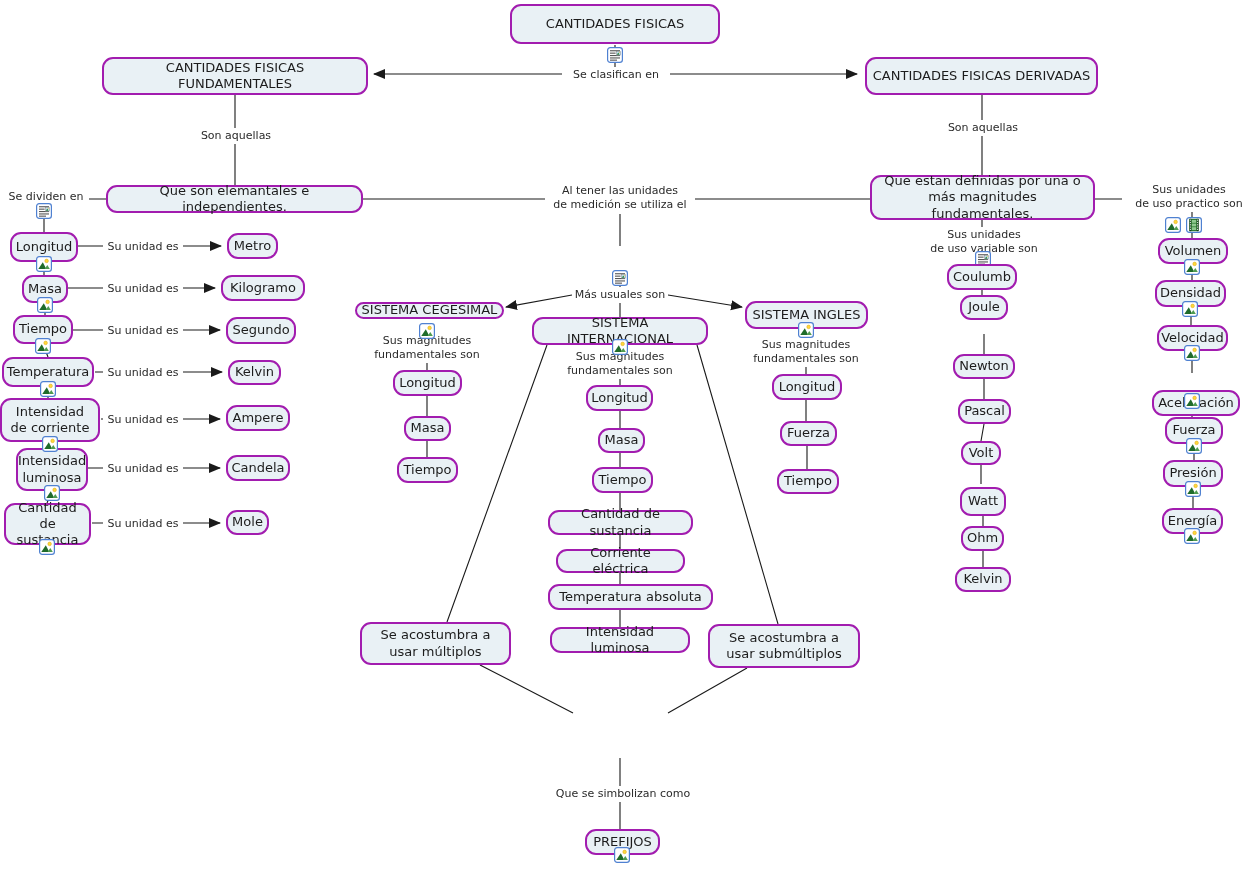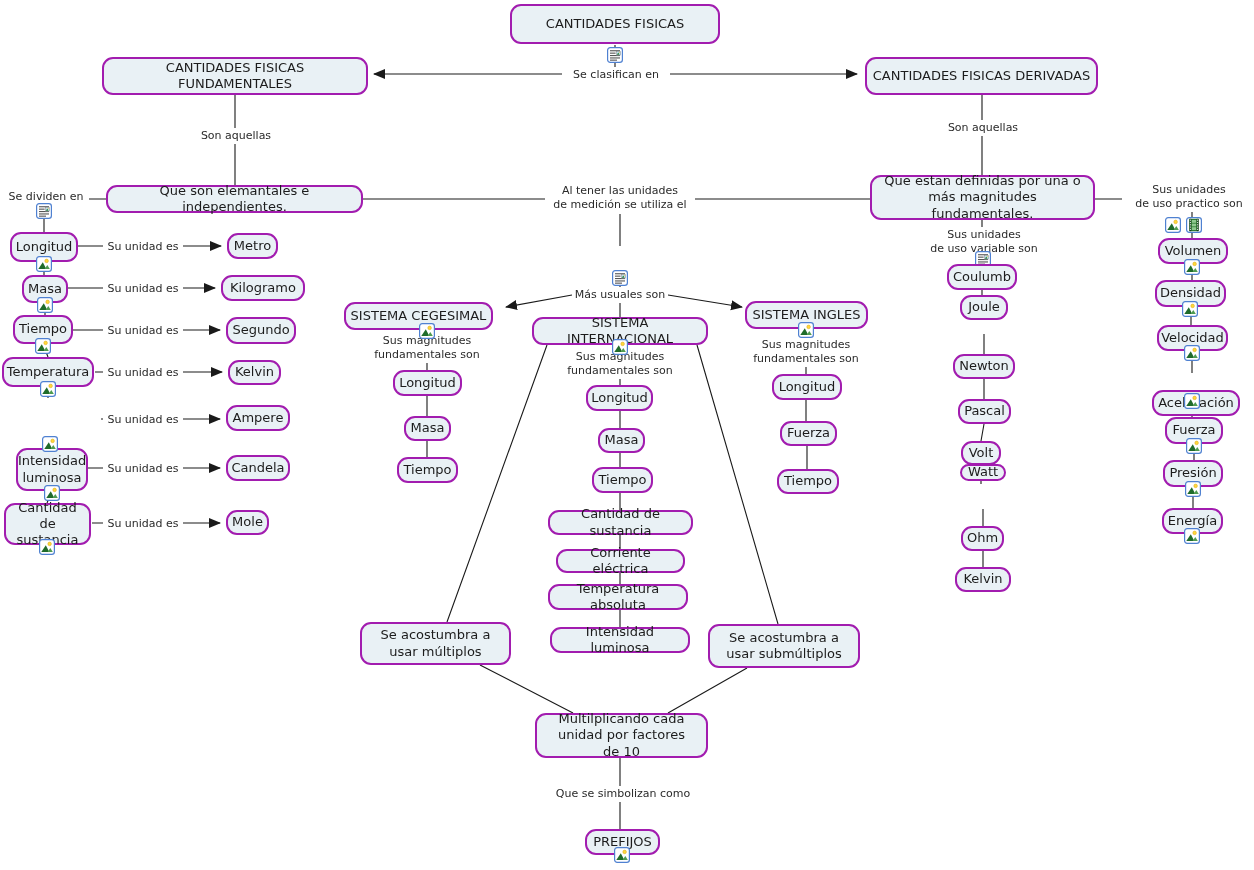--- a/index.html
+++ b/index.html
@@ -139,20 +139,23 @@
       </svg>
     </span>
   <div class="node" style="left:2px;top:357px;width:92px;height:30px">
       <span>Temperatura</span>
     </div>
   <span class="res" style="left:40px;top:381px">
       <svg>
         <use href="#ic-img"></use>
       </svg>
     </span>
+  <div class="node" style="left:0px;top:398px;width:100px;height:44px">
+      <span>Intensidad de corriente</span>
+    </div>
   <span class="res" style="left:42px;top:436px">
       <svg>
         <use href="#ic-img"></use>
       </svg>
     </span>
   <div class="node" style="left:16px;top:448px;width:72px;height:43px">
       <span>Intensidad luminosa</span>
     </div>
   <span class="res" style="left:44px;top:485px">
       <svg>
@@ -202,21 +205,21 @@
     <span>Al tener las unidades</span>
     <span>de medición se utiliza el</span>
   </div>
   <span class="res" style="left:612px;top:270px">
       <svg>
         <use href="#ic-doc"></use>
       </svg>
     </span>
   <div class="label" style="left:572px;top:287px;width:96px">Más usuales son</div>
 
-  <div class="node" style="left:344px;top:302px;width:149px;height:28px">
+  <div class="node" style="left:355px;top:302px;width:149px;height:17px">
       <span>SISTEMA CEGESIMAL</span>
     </div>
   <span class="res" style="left:419px;top:323px">
       <svg>
         <use href="#ic-img"></use>
       </svg>
     </span>
   <div class="label" style="left:372px;top:333px;width:110px">
     <span>Sus magnitudes</span>
     <span>fundamentales son</span>
@@ -251,21 +254,21 @@
     </div>
   <div class="node" style="left:592px;top:467px;width:61px;height:26px">
       <span>Tiempo</span>
     </div>
   <div class="node" style="left:548px;top:510px;width:145px;height:25px">
       <span>Cantidad de sustancia</span>
     </div>
   <div class="node" style="left:556px;top:549px;width:129px;height:24px">
       <span>Corriente eléctrica</span>
     </div>
-  <div class="node" style="left:548px;top:584px;width:140px;height:26px">
+  <div class="node" style="left:548px;top:584px;width:165px;height:26px">
       <span>Temperatura absoluta</span>
     </div>
   <div class="node" style="left:550px;top:627px;width:140px;height:26px">
       <span>Intensidad luminosa</span>
     </div>
 
   <div class="node" style="left:745px;top:301px;width:123px;height:28px">
       <span>SISTEMA INGLES</span>
     </div>
   <span class="res" style="left:798px;top:322px">
@@ -308,21 +311,21 @@
     </div>
   <div class="node" style="left:953px;top:354px;width:62px;height:25px">
       <span>Newton</span>
     </div>
   <div class="node" style="left:958px;top:399px;width:53px;height:25px">
       <span>Pascal</span>
     </div>
   <div class="node" style="left:961px;top:441px;width:40px;height:24px">
       <span>Volt</span>
     </div>
-  <div class="node" style="left:960px;top:464px;width:46px;height:17px">
+  <div class="node" style="left:960px;top:487px;width:46px;height:29px">
       <span>Watt</span>
     </div>
   <div class="node" style="left:961px;top:526px;width:43px;height:25px">
       <span>Ohm</span>
     </div>
   <div class="node" style="left:955px;top:567px;width:56px;height:25px">
       <span>Kelvin</span>
     </div>
 
   <div class="label" style="left:1122px;top:182px;width:134px">
@@ -396,23 +399,20 @@
         <use href="#ic-img"></use>
       </svg>
     </span>
 
   <div class="node" style="left:708px;top:624px;width:152px;height:44px">
       <span>Se acostumbra a usar submúltiplos</span>
     </div>
   <div class="node" style="left:360px;top:622px;width:151px;height:43px">
       <span>Se acostumbra a usar múltiplos</span>
     </div>
-  <div class="node" style="left:535px;top:713px;width:173px;height:45px;padding:1px 14px">
-      <span>Multilplicando cada unidad por factores de 10</span>
-    </div>
   <div class="label" style="left:550px;top:786px;width:146px">Que se simbolizan como</div>
   <div class="node" style="left:585px;top:829px;width:75px;height:26px">
       <span>PREFIJOS</span>
     </div>
   <span class="res" style="left:614px;top:847px">
       <svg>
         <use href="#ic-img"></use>
       </svg>
     </span>
 

